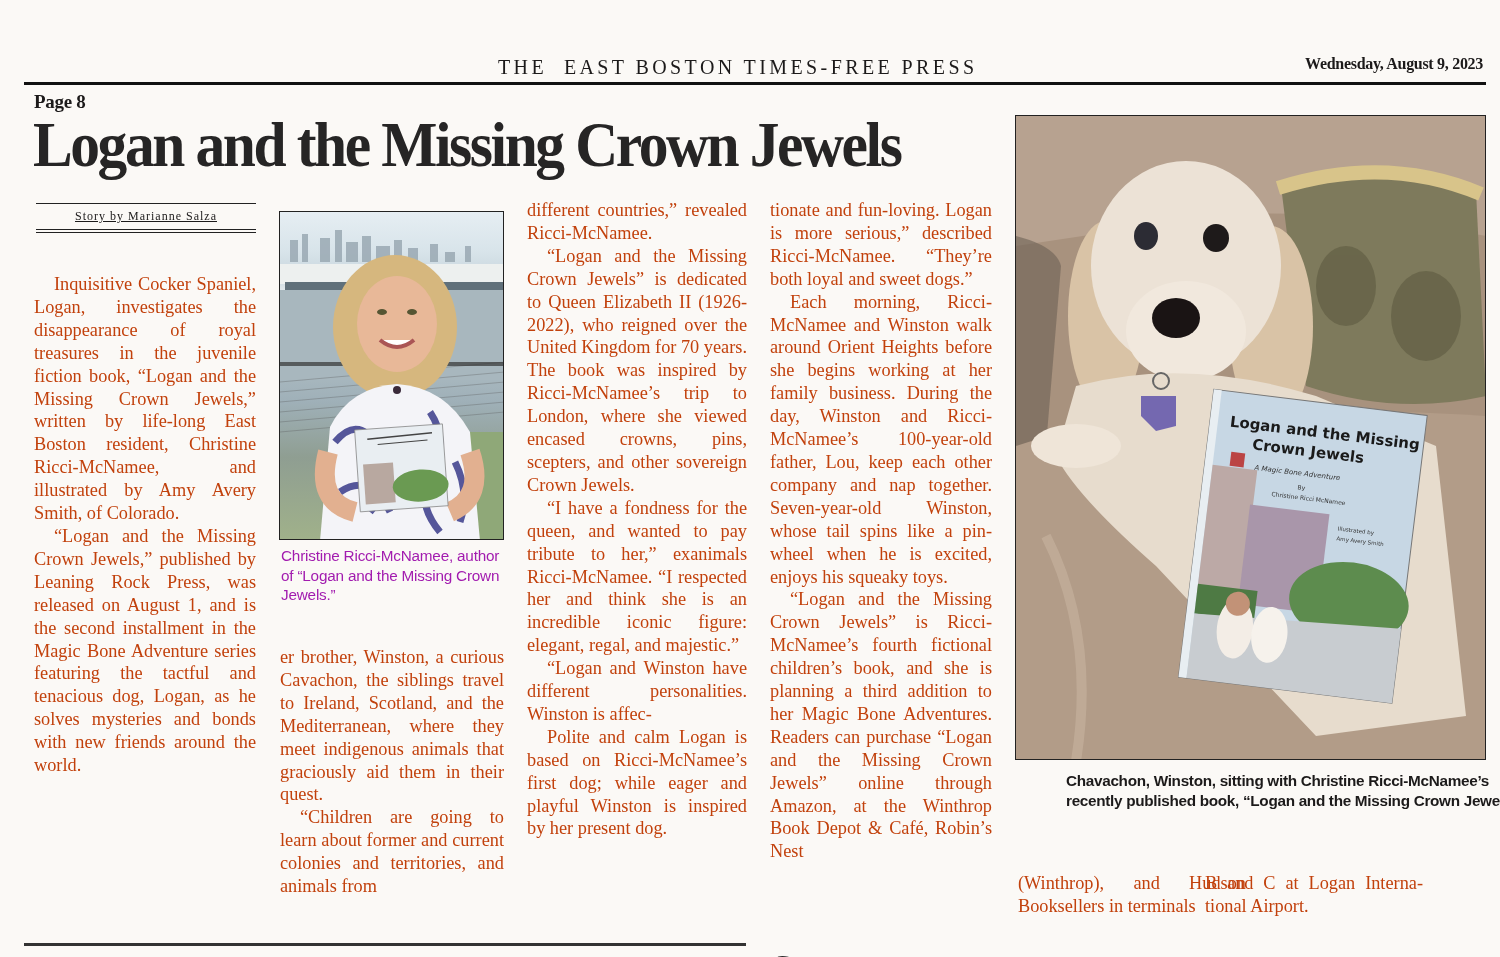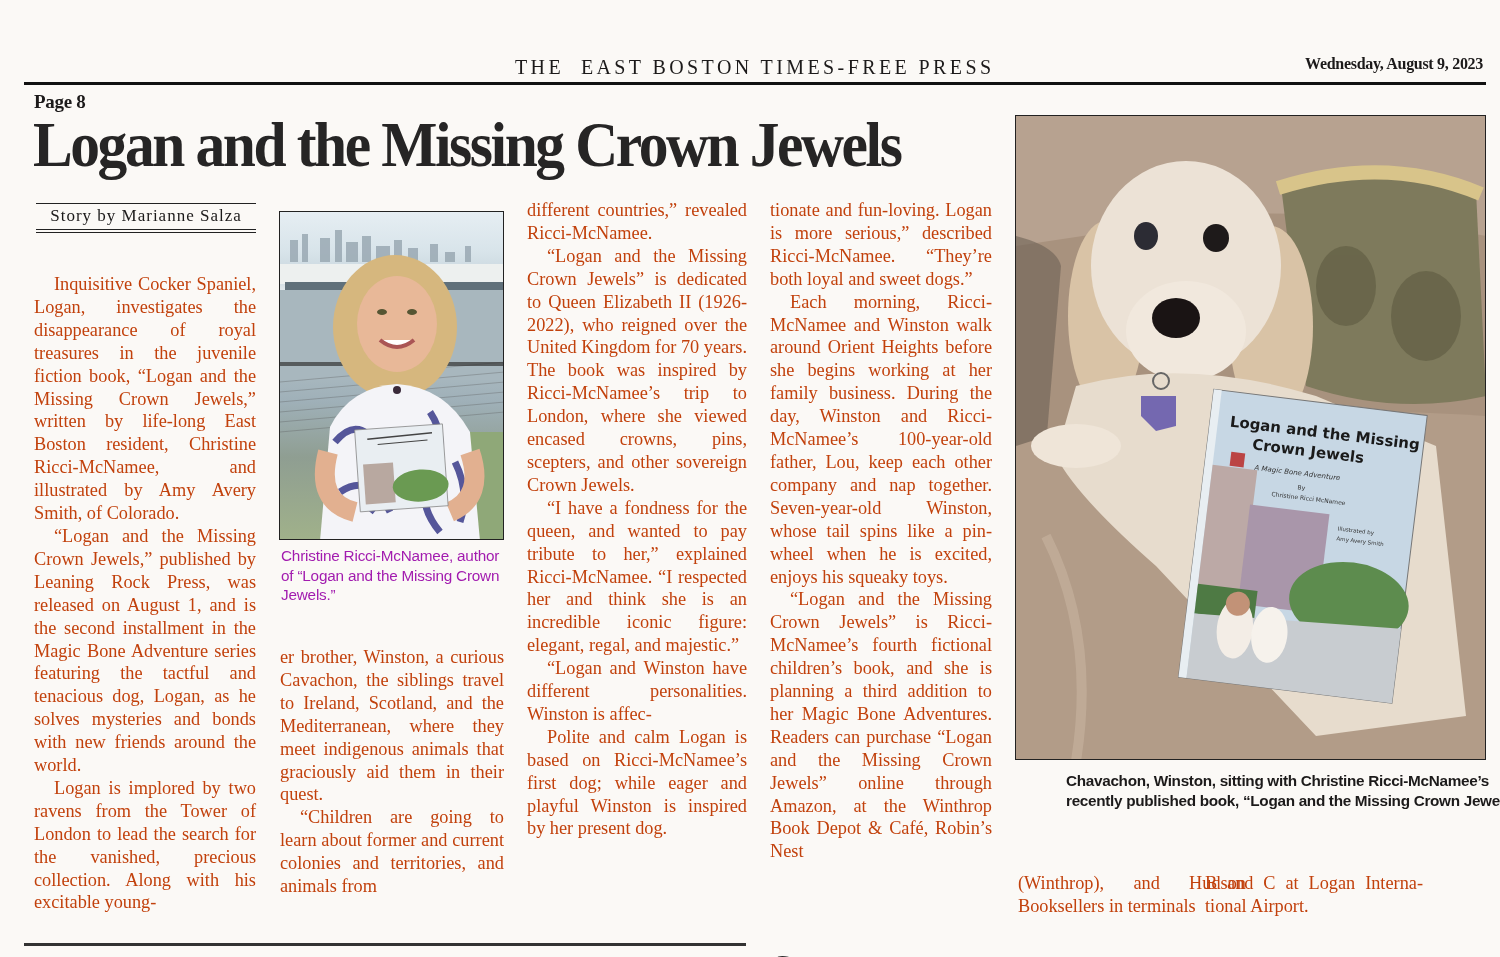--- a/index.html
+++ b/index.html
@@ -1,27 +1,27 @@
 <!DOCTYPE html>
 <html><head>
 <meta charset="utf-8">
 <style>
   * { box-sizing: border-box; margin: 0; padding: 0; }
   html, body { width: 1500px; height: 957px; background: #fbf9f6; overflow: hidden; }
   body { position: relative; font-family: "Liberation Serif", serif; color: #1c1a1a; }
 
   .masthead-page { position: absolute; left: 34px; top: 55px; font-size: 19px; font-weight: bold; letter-spacing: -0.3px; margin-top: 36px; }
-  .masthead-paper { position: absolute; left: 498px; top: 56px; font-size: 20px; letter-spacing: 3.4px; margin-left: 17px; }
+  .masthead-paper { position: absolute; left: 498px; top: 56px; font-size: 20px; letter-spacing: 3.4px; }
   .masthead-date { position: absolute; right: 17px; top: 55px; font-size: 16px; font-weight: bold; letter-spacing: -0.3px; }
   .masthead-rule { position: absolute; left: 24px; top: 82px; width: 1462px; height: 3px; background: #111; }
 
   .headline { position: absolute; left: 33px; top: 108px; font-size: 64px; font-weight: bold; letter-spacing: -2.6px; color: #262525; transform: scaleX(0.93); transform-origin: left top; white-space: nowrap; }
 
   .byline-box { position: absolute; left: 36px; top: 203px; width: 220px; height: 30px; border-top: 1.5px solid #222; border-bottom: 4px double #222; }
-  .byline { display: block; text-align: center; font-size: 17px; letter-spacing: 1px; line-height: 24px; }
+  .byline { display: block; text-align: center; font-size: 12px; letter-spacing: 1px; line-height: 24px; text-decoration: underline; }
 
   .col { position: absolute; font-size: 18.3px; line-height: 22.9px; text-align: justify; text-align-last: auto; color: #c2410c; }
   .col p { text-indent: 20px; hyphens: manual; }
   .col p.noindent { text-indent: 0; }
 
   .col1 { left: 34px; top: 241px; width: 222px; margin-top: 32px; }
   .col2 { left: 280px; top: 646px; width: 224px; }
   .col3 { left: 527px; top: 199px; width: 220px; }
   .col4 { left: 770px; top: 199px; width: 222px; }
   .col5 { left: 1018px; top: 872px; width: 228px; text-indent: 0; }
@@ -46,21 +46,20 @@
 
 <h1 class="headline">Logan and the Missing Crown Jewels</h1>
 
 <div class="byline-box">
   <span class="byline">Story by Marianne Salza</span>
 </div>
 
 <div class="col col1">
   <p>Inquisitive Cocker Spaniel, Logan, investi­gates the disappearance of royal treasures in the juvenile fiction book, “Logan and the Missing Crown Jewels,” written by life-long East Boston res­ident, Christine Ricci-Mc­Namee, and illustrated by Amy Avery Smith, of Col­orado.</p>
   <p>“Logan and the Missing Crown Jewels,” published by Leaning Rock Press, was released on August 1, and is the second install­ment in the Magic Bone Adventure series featuring the tactful and tenacious dog, Logan, as he solves mysteries and bonds with new friends around the world.</p>
-  <p>Logan is implored by two ravens from the Tow­er of London to lead the search for the vanished, precious collection. Along with his excitable young-</p>
 </div>
 
 <div class="photo-author">
   <svg width="225" height="329" viewBox="0 0 225 329">
 
     <g fill="#9aa9b3" opacity="0.85">
       <rect x="10" y="28" width="8" height="22"></rect>
         <rect x="22" y="22" width="6" height="28"></rect>
       <rect x="40" y="26" width="10" height="24"></rect>
         <rect x="55" y="18" width="7" height="32"></rect>
@@ -121,21 +120,21 @@
 <div class="author-caption">Christine Ricci-McNamee, author of “Logan and the Missing Crown Jewels.”</div>
 
 <div class="col col2">
   <p class="noindent">er brother, Winston, a curious Cavachon, the siblings travel to Ireland, Scotland, and the Med­iterranean, where they meet indigenous animals that graciously aid them in their quest.</p>
   <p>“Children are going to learn about former and current colonies and ter­ritories, and animals from</p>
 </div>
 
 <div class="col col3">
   <p class="noindent">different countries,” re­vealed Ricci-McNamee.</p>
   <p>“Logan and the Missing Crown Jewels” is dedicat­ed to Queen Elizabeth II (1926-2022), who reigned over the United Kingdom for 70 years. The book was inspired by Ricci-Mc­Namee’s trip to London, where she viewed encased crowns, pins, scepters, and other sovereign Crown Jewels.</p>
-  <p>“I have a fondness for the queen, and wanted to pay tribute to her,” ex­plained Ricci-McNamee. “I respected her and think she is an incredible iconic figure: elegant, regal, and majestic.”</p>
+  <p>“I have a fondness for the queen, and wanted to pay tribute to her,” ex­animals Ricci-McNamee. “I respected her and think she is an incredible iconic figure: elegant, regal, and majestic.”</p>
   <p>“Logan and Winston have different personal­ities. Winston is affec-</p>
   <p>Polite and calm Logan is based on Ricci-McNa­mee’s first dog; while ea­ger and playful Winston is inspired by her present dog.</p>
 </div>
 
 <div class="col col4">
   <p class="noindent">tionate and fun-loving. Logan is more serious,” described Ricci-McNa­mee. “They’re both loyal and sweet dogs.”</p>
   <p>Each morning, Ric­ci-McNamee and Win­ston walk around Orient Heights before she begins working at her family business. During the day, Winston and Ricci-McNa­mee’s 100-year-old father, Lou, keep each other com­pany and nap together. Seven-year-old Winston, whose tail spins like a pin­wheel when he is excited, enjoys his squeaky toys.</p>
   <p>“Logan and the Miss­ing Crown Jewels” is Ric­ci-McNamee’s fourth fic­tional children’s book, and she is planning a third ad­dition to her Magic Bone Adventures. Readers can purchase “Logan and the Missing Crown Jewels” online through Amazon, at the Winthrop Book De­pot &amp; Café, Robin’s Nest</p>
 </div>
 

